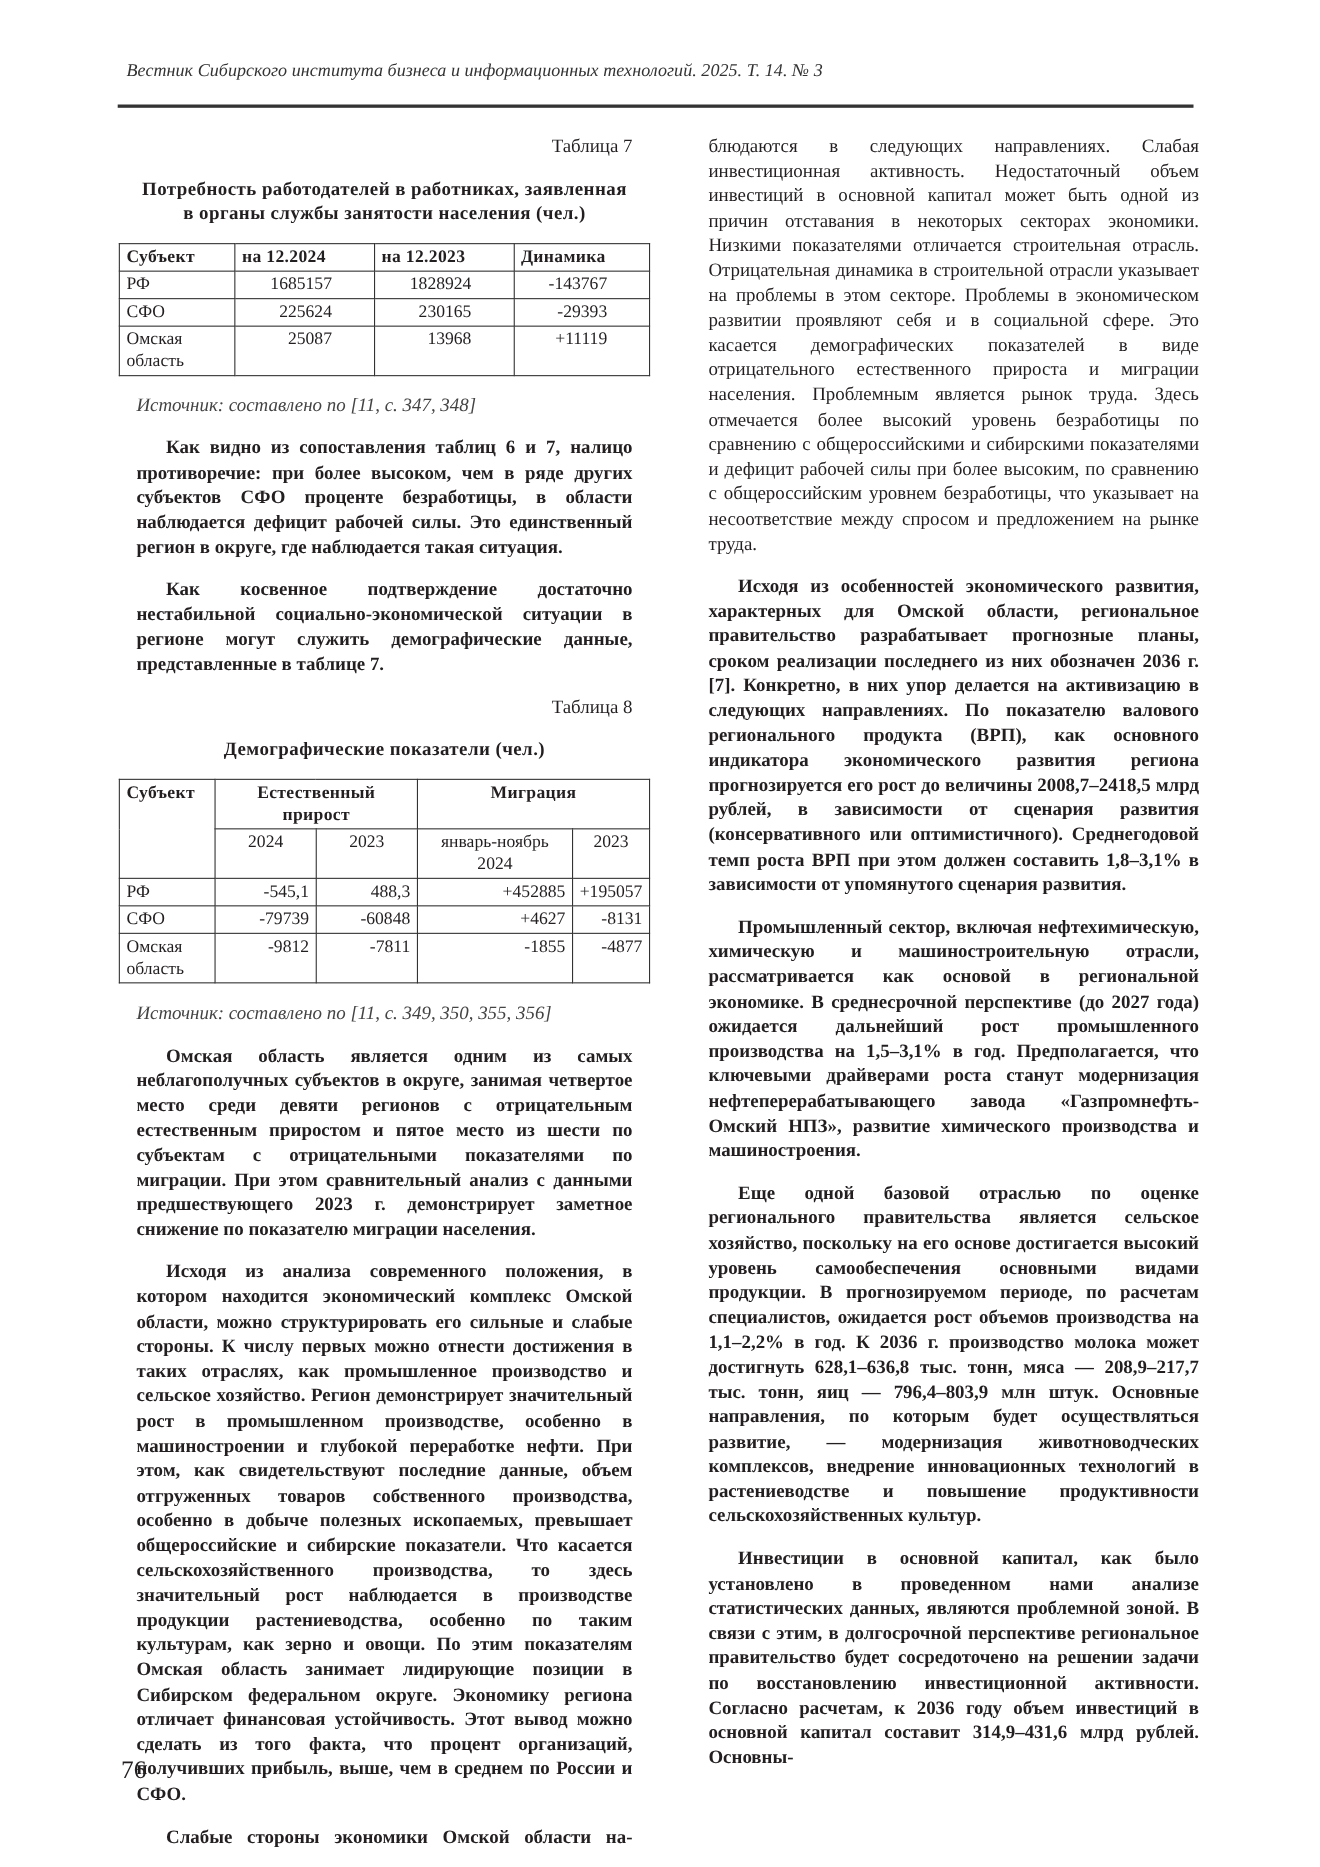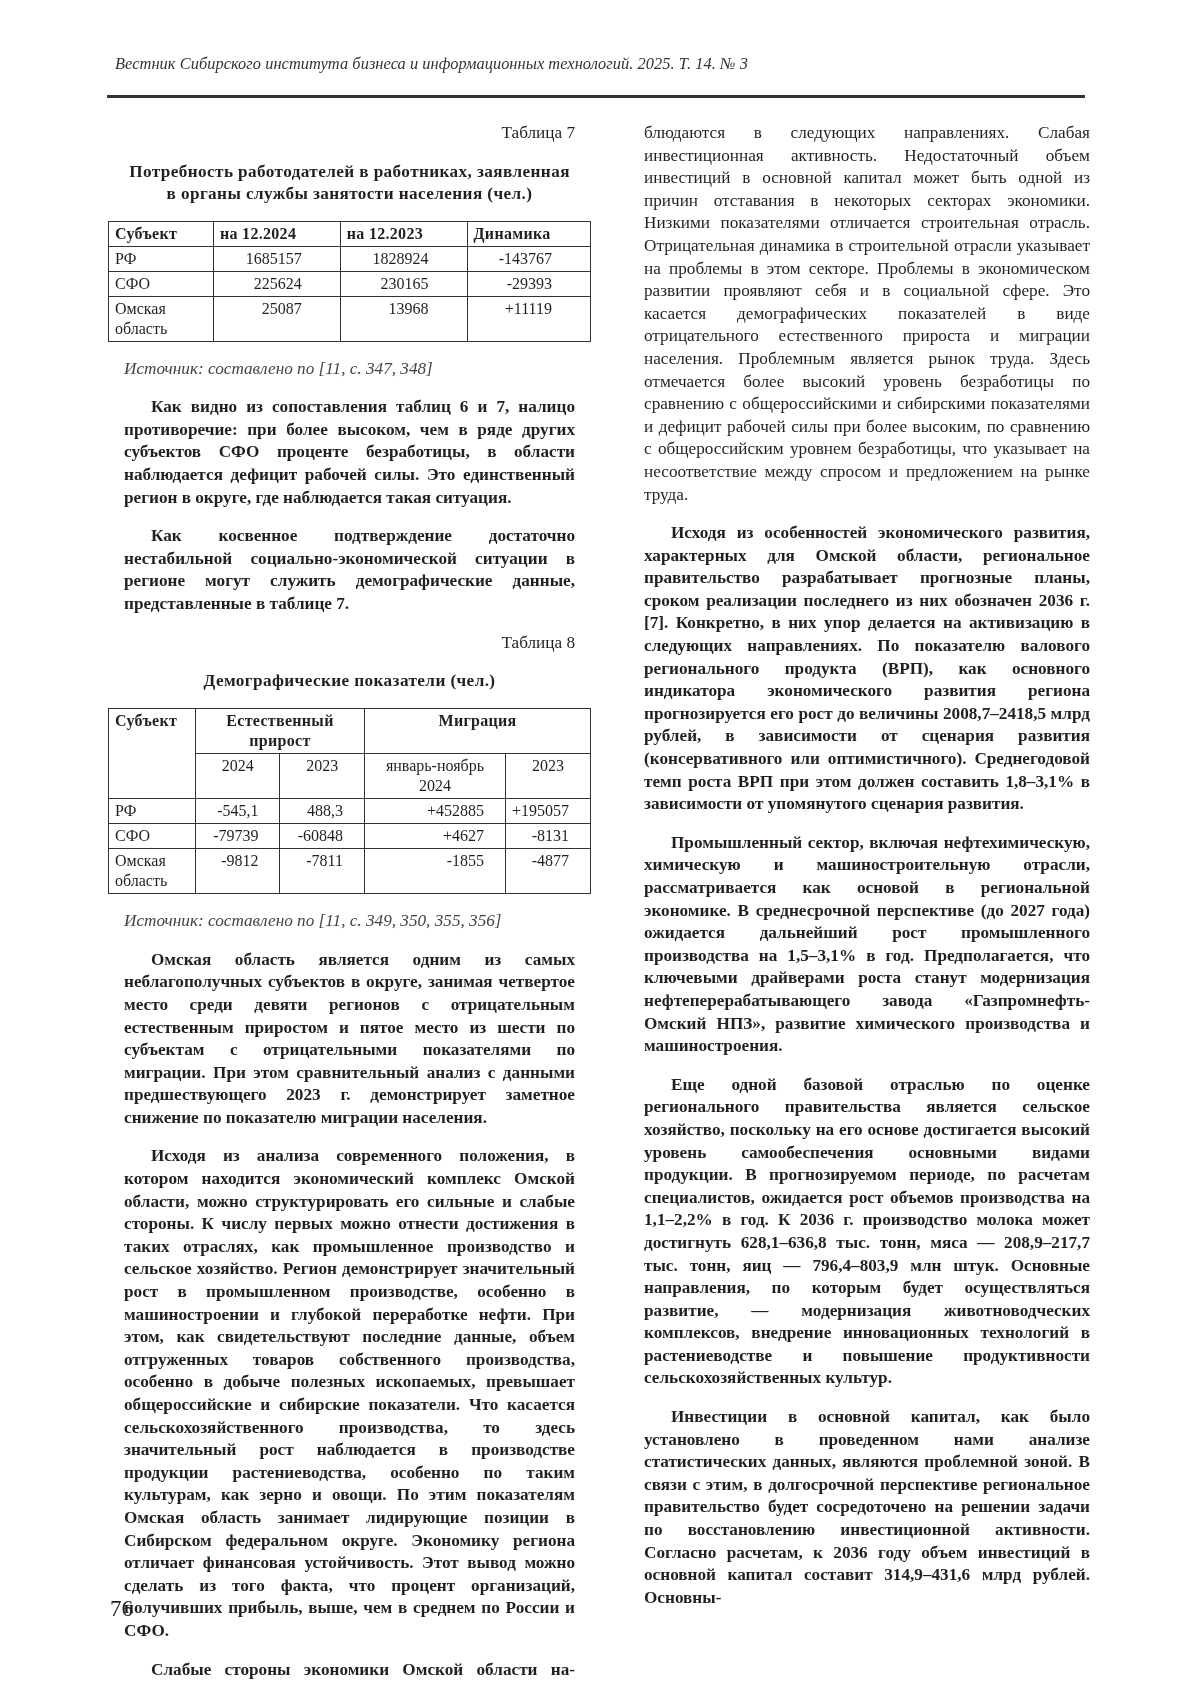--- a/index.html
+++ b/index.html
@@ -15,21 +15,21 @@
   .col p.gap { margin-top: 5px; }
   .tlabel { text-align: right; margin: 0; }
   .ttitle { font-weight: bold; text-align: center; margin: 0; letter-spacing: 0.4px; line-height: 22px; }
   table { border-collapse: collapse; width: 100%; font-size: 16px; line-height: 20px; margin-top: 2px; }
   td, th { border: 1.6px solid #333; padding: 2px 6px; vertical-align: top; }
   th { font-weight: bold; text-align: left; letter-spacing: 0.3px; }
   td.num { text-align: right; padding-right: 38px; }
   .t8 th { text-align: center; }
   .t8 th.subj { text-align: left; }
   .t8 td.sub { text-align: center; font-weight: normal; }
-  .t8 td.num { padding-right: 21px; text-align: right; }
+  .t8 td.num { padding-right: 6px; text-align: right; }
   .source { font-style: italic; color: #444; margin: 1px 0 0 0; text-align: left !important; }
   .pagenum { position: absolute; left: 110px; top: 1596px; font-size: 23px; }
 </style>
 </head>
 <body>
 
 <div class="header">Вестник Сибирского института бизнеса и информационных технологий. 2025. Т. 14. № 3</div>
 <div class="rule"></div>
 
 <div class="col left">

